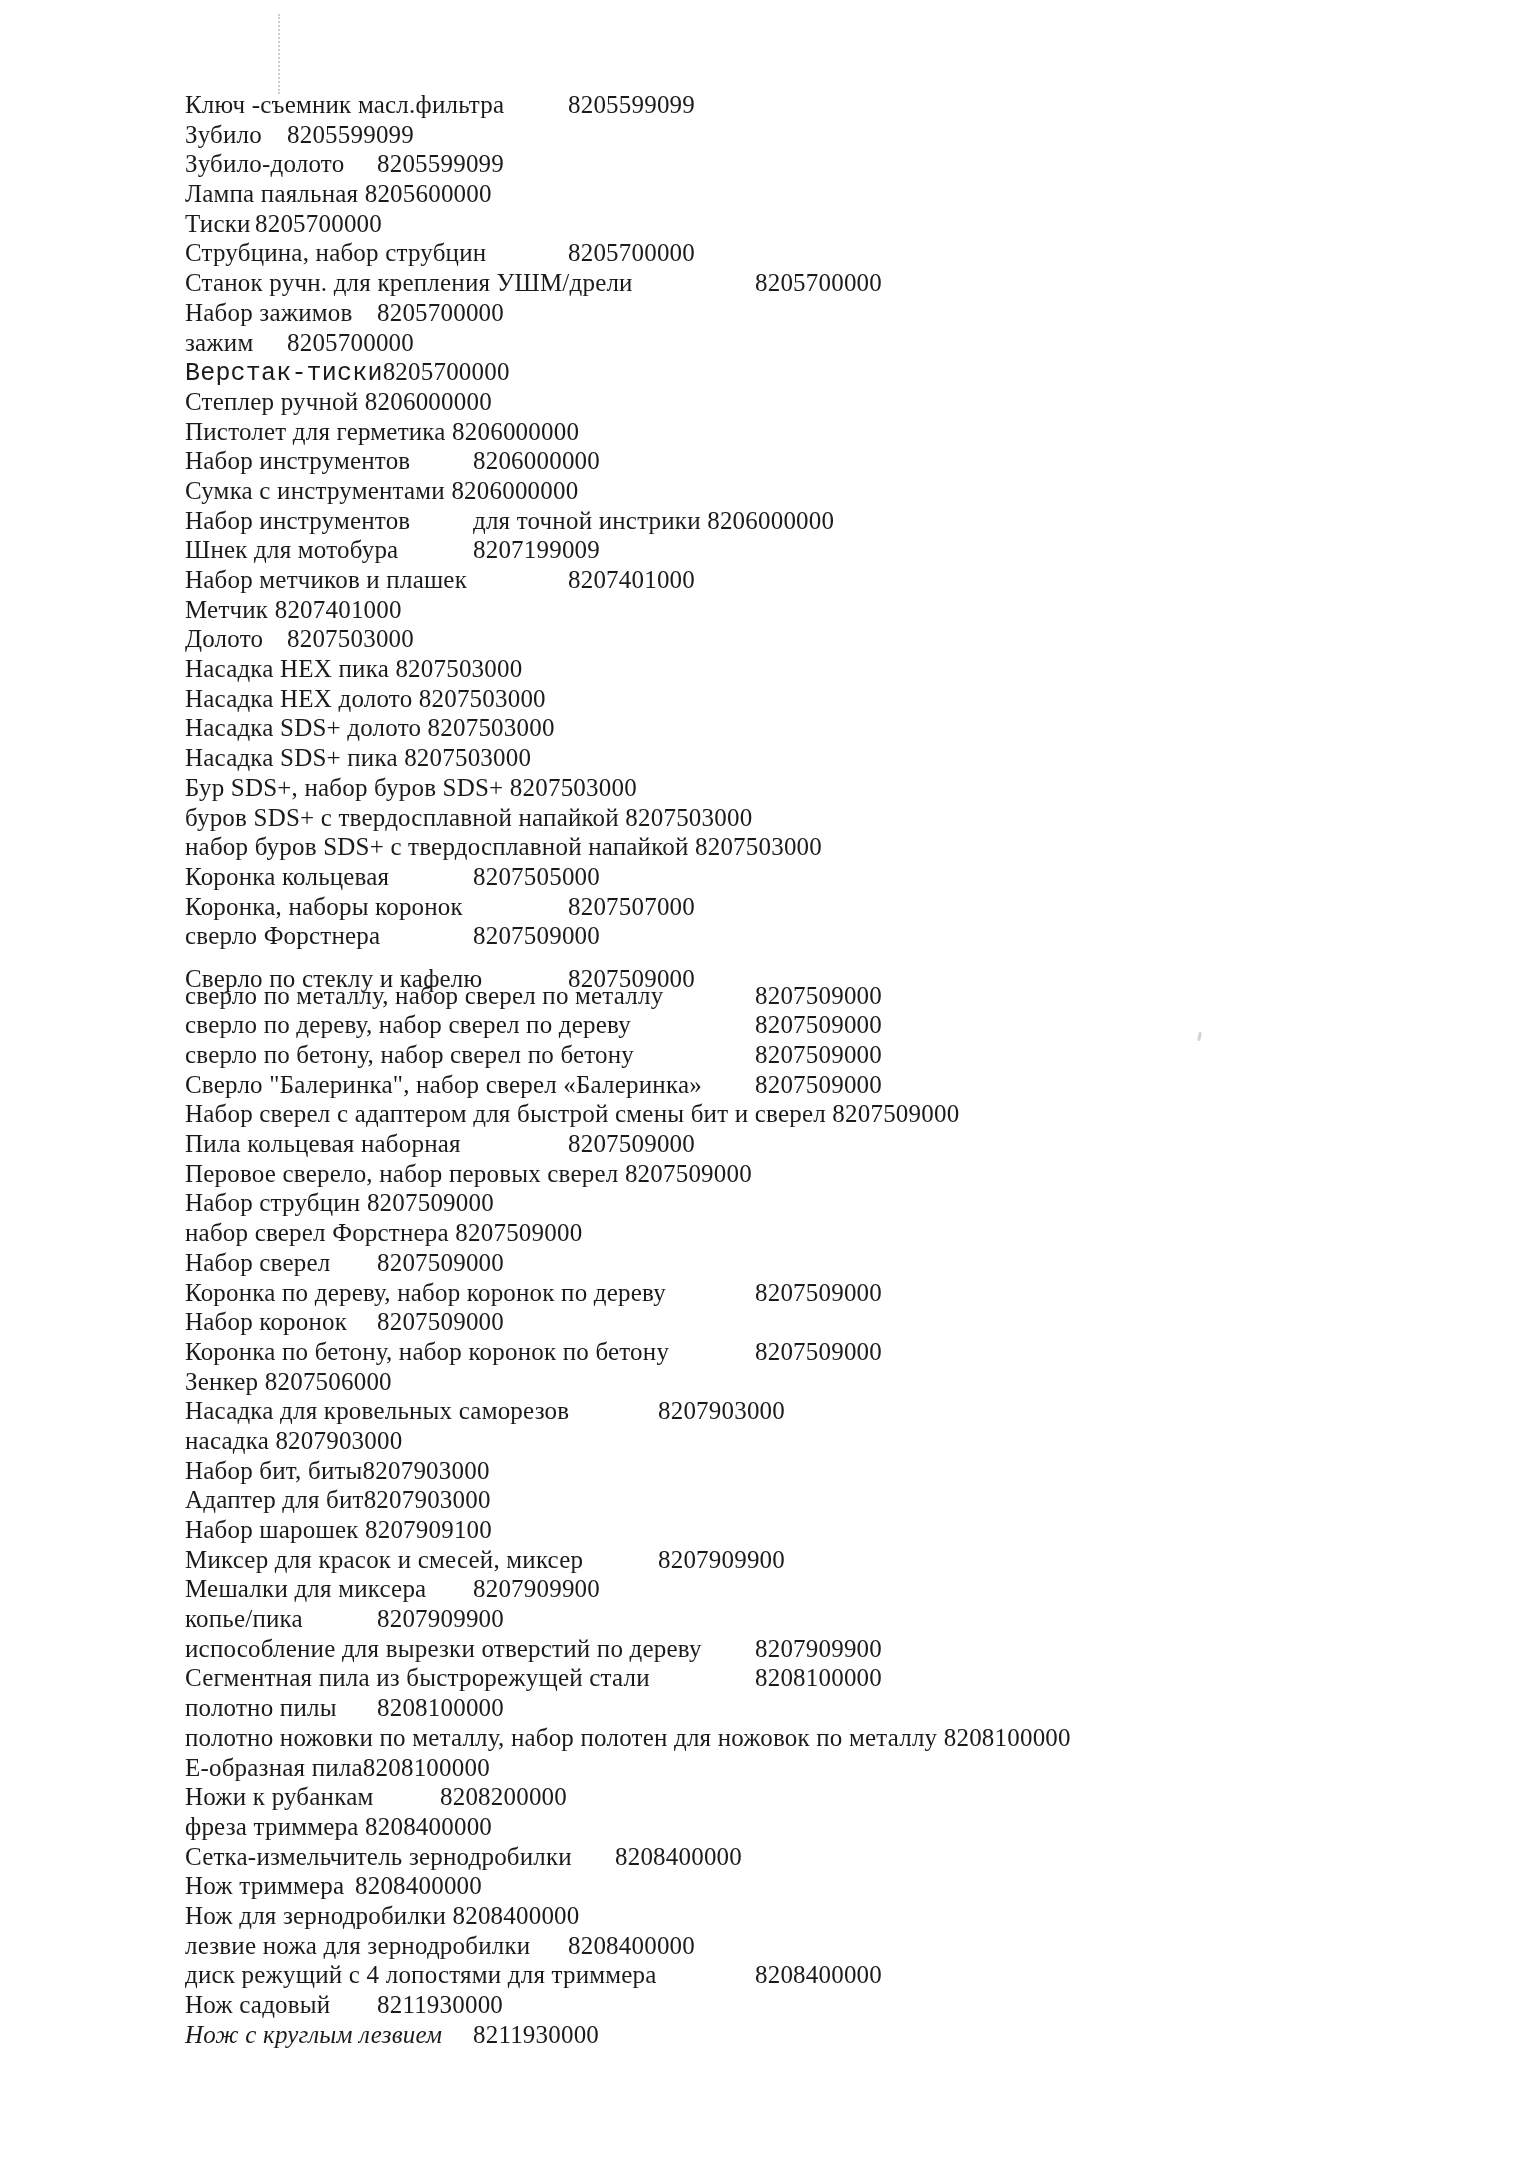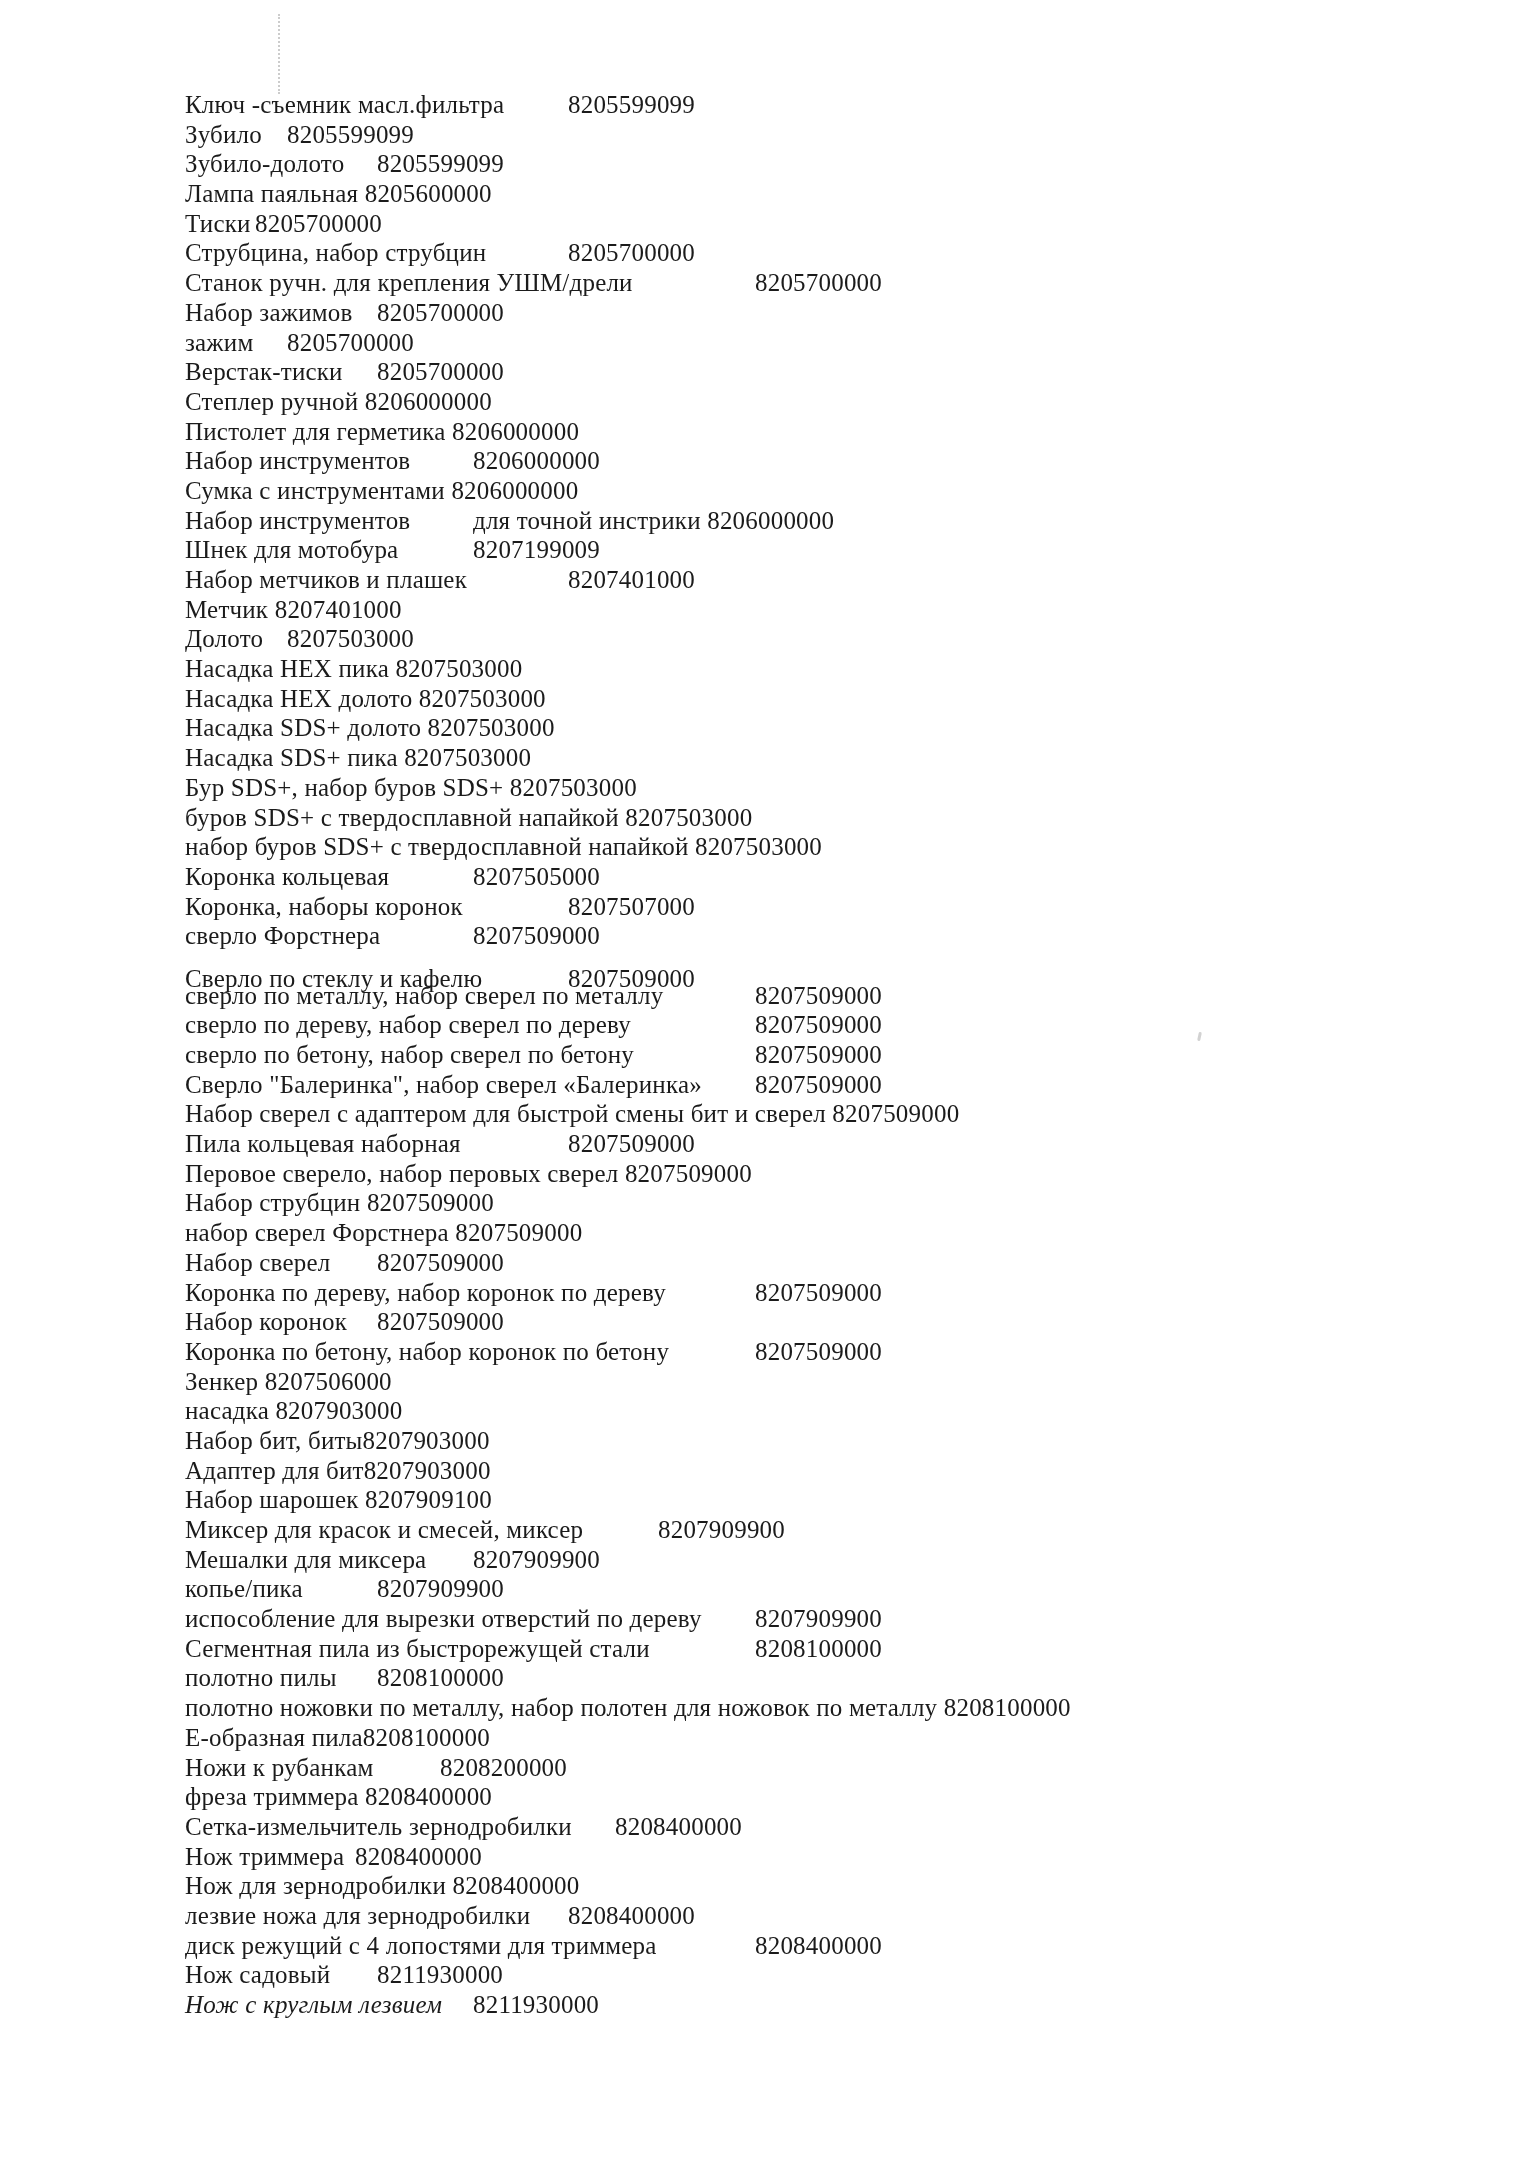--- a/index.html
+++ b/index.html
@@ -65,21 +65,21 @@
   <div class="doc">
       <div class="line"><span class="iname" style="min-width: 383px;">Ключ -съемник масл.фильтра</span><span class="icode">8205599099</span></div>
       <div class="line"><span class="iname" style="min-width: 102px;">Зубило</span><span class="icode">8205599099</span></div>
       <div class="line"><span class="iname" style="min-width: 192px;">Зубило-долото</span><span class="icode">8205599099</span></div>
       <div class="line"><span class="iname">Лампа паяльная</span> <span class="icode">8205600000</span></div>
       <div class="line"><span class="iname" style="min-width: 70px;">Тиски</span><span class="icode">8205700000</span></div>
       <div class="line"><span class="iname" style="min-width: 383px;">Струбцина, набор струбцин</span><span class="icode">8205700000</span></div>
       <div class="line"><span class="iname" style="min-width: 570px;">Станок ручн. для крепления УШМ/дрели</span><span class="icode">8205700000</span></div>
       <div class="line"><span class="iname" style="min-width: 192px;">Набор зажимов</span><span class="icode">8205700000</span></div>
       <div class="line"><span class="iname" style="min-width: 102px;">зажим</span><span class="icode">8205700000</span></div>
-      <div class="line"><span class="iname" style="min-width: 192px;">Верстак-тиски</span><span class="icode">8205700000</span></div>
+      <div class="line"><span class="iname" style="min-width: 192px; font-family: Liberation Mono, monospace;">Верстак-тиски</span><span class="icode">8205700000</span></div>
       <div class="line"><span class="iname">Степлер ручной</span> <span class="icode">8206000000</span></div>
       <div class="line"><span class="iname">Пистолет для герметика</span> <span class="icode">8206000000</span></div>
       <div class="line"><span class="iname" style="min-width: 288px;">Набор инструментов</span><span class="icode">8206000000</span></div>
       <div class="line"><span class="iname">Сумка с инструментами</span> <span class="icode">8206000000</span></div>
       <div class="line"><span class="iname" style="min-width: 288px;">Набор инструментов</span><span>для точной инстрики </span><span class="icode">8206000000</span></div>
       <div class="line"><span class="iname" style="min-width: 288px;">Шнек для мотобура</span><span class="icode">8207199009</span></div>
       <div class="line"><span class="iname" style="min-width: 383px;">Набор метчиков и плашек</span><span class="icode">8207401000</span></div>
       <div class="line"><span class="iname">Метчик</span> <span class="icode">8207401000</span></div>
       <div class="line"><span class="iname" style="min-width: 102px;">Долото</span><span class="icode">8207503000</span></div>
       <div class="line"><span class="iname">Насадка HEX пика</span> <span class="icode">8207503000</span></div>
@@ -100,20 +100,21 @@
       <div class="line"><span class="iname">Набор сверел с адаптером для быстрой смены бит и сверел</span> <span class="icode">8207509000</span></div>
       <div class="line"><span class="iname" style="min-width: 383px;">Пила кольцевая наборная</span><span class="icode">8207509000</span></div>
       <div class="line"><span class="iname">Перовое сверело, набор перовых сверел</span> <span class="icode">8207509000</span></div>
       <div class="line"><span class="iname">Набор струбцин</span> <span class="icode">8207509000</span></div>
       <div class="line"><span class="iname">набор сверел Форстнера</span> <span class="icode">8207509000</span></div>
       <div class="line"><span class="iname" style="min-width: 192px;">Набор сверел</span><span class="icode">8207509000</span></div>
       <div class="line"><span class="iname" style="min-width: 570px;">Коронка по дереву, набор коронок по дереву</span><span class="icode">8207509000</span></div>
       <div class="line"><span class="iname" style="min-width: 192px;">Набор коронок</span><span class="icode">8207509000</span></div>
       <div class="line"><span class="iname" style="min-width: 570px;">Коронка по бетону, набор коронок по бетону</span><span class="icode">8207509000</span></div>
       <div class="line"><span class="iname">Зенкер</span> <span class="icode">8207506000</span></div>
+      <div class="line"><span class="iname" style="min-width: 473px;">Насадка для кровельных саморезов</span><span class="icode">8207903000</span></div>
       <div class="line"><span class="iname">насадка</span> <span class="icode">8207903000</span></div>
       <div class="line"><span class="iname">Набор бит, биты</span><span class="icode">8207903000</span></div>
       <div class="line"><span class="iname">Адаптер для бит</span><span class="icode">8207903000</span></div>
       <div class="line"><span class="iname">Набор шарошек</span> <span class="icode">8207909100</span></div>
       <div class="line"><span class="iname" style="min-width: 473px;">Миксер для красок и смесей, миксер</span><span class="icode">8207909900</span></div>
       <div class="line"><span class="iname" style="min-width: 288px;">Мешалки для миксера</span><span class="icode">8207909900</span></div>
       <div class="line"><span class="iname" style="min-width: 192px;">копье/пика</span><span class="icode">8207909900</span></div>
       <div class="line"><span class="iname" style="min-width: 570px;">испособление для вырезки отверстий по дереву</span><span class="icode">8207909900</span></div>
       <div class="line"><span class="iname" style="min-width: 570px;">Сегментная пила из быстрорежущей стали</span><span class="icode">8208100000</span></div>
       <div class="line"><span class="iname" style="min-width: 192px;">полотно пилы</span><span class="icode">8208100000</span></div>

